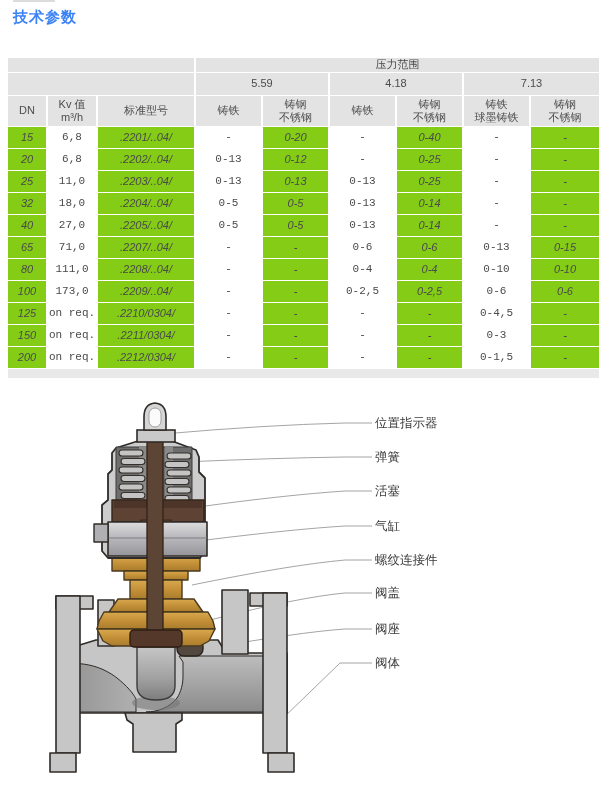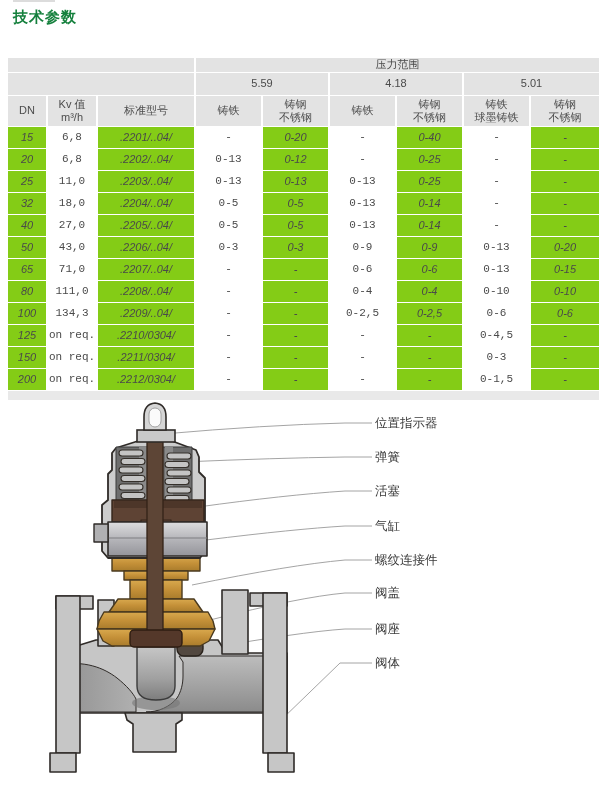--- a/index.html
+++ b/index.html
@@ -1,19 +1,19 @@
 <!DOCTYPE html>
 <html><head>
 <meta charset="utf-8">
 <style>
   html,body{margin:0;padding:0;background:#ffffff;}
   body{width:609px;height:796px;position:relative;overflow:hidden;
        font-family:"Liberation Sans","DejaVu Sans",sans-serif;}
   .topline{position:absolute;left:13px;top:0;width:42px;height:2px;background:#dcdcdc;}
-  .title{position:absolute;left:13px;top:8px;font-size:15px;font-weight:700;color:#15803d;letter-spacing:1px;}
+  .title{position:absolute;left:13px;top:8px;font-size:15px;font-weight:700;color:#3b82f6;letter-spacing:1px;}
   
   .ttable{position:absolute;left:8px;top:58px;border-collapse:collapse;table-layout:fixed;width:591px;}
   .ttable td{padding:0;text-align:center;vertical-align:middle;
              font-size:11px;color:#4a4a4a;line-height:1.2;white-space:pre-line;
              border-right:2px solid #fff;border-bottom:1px solid #fff;}
   .ttable td:last-child{border-right:none;}
   .ttable tr.h1 td{height:14px;background:#e3e3e3;}
   .ttable tr.h2 td{height:22px;background:#e3e3e3;}
   .ttable tr.h3 td{height:30px;background:#e3e3e3;color:#4c4c4c;}
   .ttable tr.dr td{height:21px;}
@@ -44,21 +44,21 @@
   </colgroup>
   <tbody>
     <tr class="h1">
       <td colspan="3"></td>
       <td colspan="6">压力范围</td>
     </tr>
     <tr class="h2">
       <td colspan="3"></td>
       <td colspan="2">5.59</td>
       <td colspan="2">4.18</td>
-      <td colspan="2">5.01</td>
+      <td colspan="2">7.13</td>
     </tr>
     <tr class="h3">
       <td>DN</td>
       <td>Kv 值
 m³/h</td>
       <td>标准型号</td>
       <td>铸铁</td>
       <td>铸钢
 不锈钢</td>
       <td>铸铁</td>
@@ -119,31 +119,20 @@
         <td class="w">27,0</td>
         <td class="g">.2205/..04/</td>
         <td class="w">0-5</td>
         <td class="g">0-5</td>
         <td class="w">0-13</td>
         <td class="g">0-14</td>
         <td class="w">-</td>
         <td class="g">-</td>
       </tr>
       <tr class="dr">
-        <td class="g">50</td>
-        <td class="w">43,0</td>
-        <td class="g">.2206/..04/</td>
-        <td class="w">0-3</td>
-        <td class="g">0-3</td>
-        <td class="w">0-9</td>
-        <td class="g">0-9</td>
-        <td class="w">0-13</td>
-        <td class="g">0-20</td>
-      </tr>
-      <tr class="dr">
         <td class="g">65</td>
         <td class="w">71,0</td>
         <td class="g">.2207/..04/</td>
         <td class="w">-</td>
         <td class="g">-</td>
         <td class="w">0-6</td>
         <td class="g">0-6</td>
         <td class="w">0-13</td>
         <td class="g">0-15</td>
       </tr>
@@ -153,21 +142,21 @@
         <td class="g">.2208/..04/</td>
         <td class="w">-</td>
         <td class="g">-</td>
         <td class="w">0-4</td>
         <td class="g">0-4</td>
         <td class="w">0-10</td>
         <td class="g">0-10</td>
       </tr>
       <tr class="dr">
         <td class="g">100</td>
-        <td class="w">134,3</td>
+        <td class="w">173,0</td>
         <td class="g">.2209/..04/</td>
         <td class="w">-</td>
         <td class="g">-</td>
         <td class="w">0-2,5</td>
         <td class="g">0-2,5</td>
         <td class="w">0-6</td>
         <td class="g">0-6</td>
       </tr>
       <tr class="dr">
         <td class="g">125</td>

